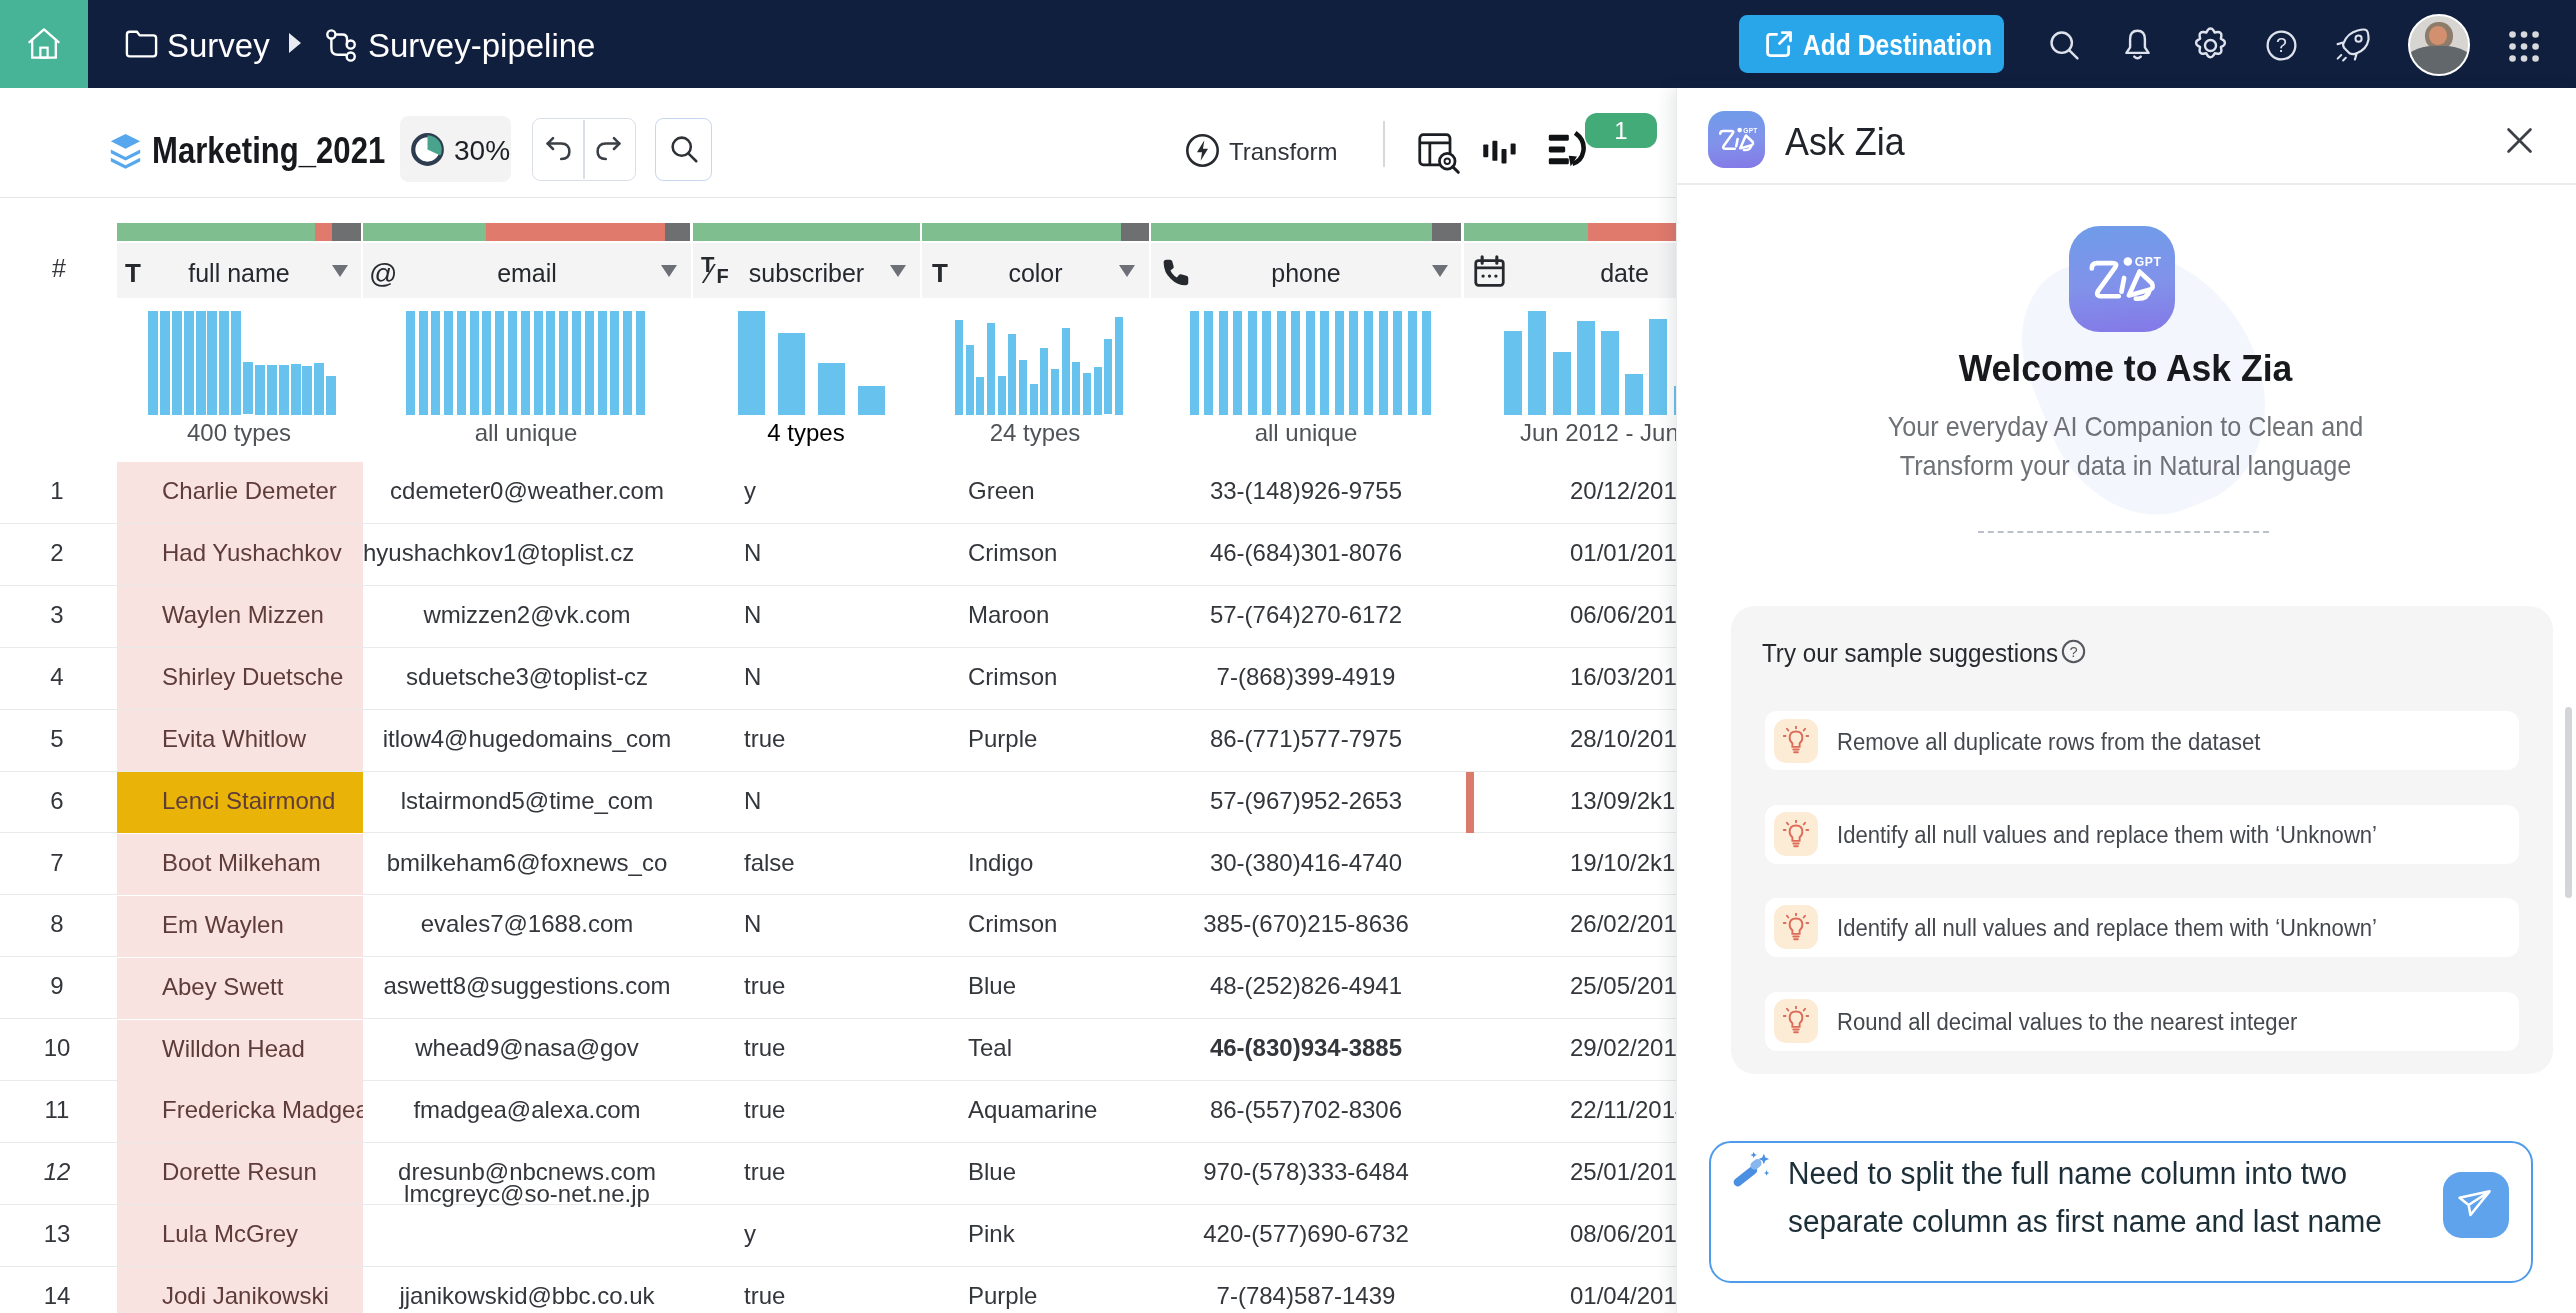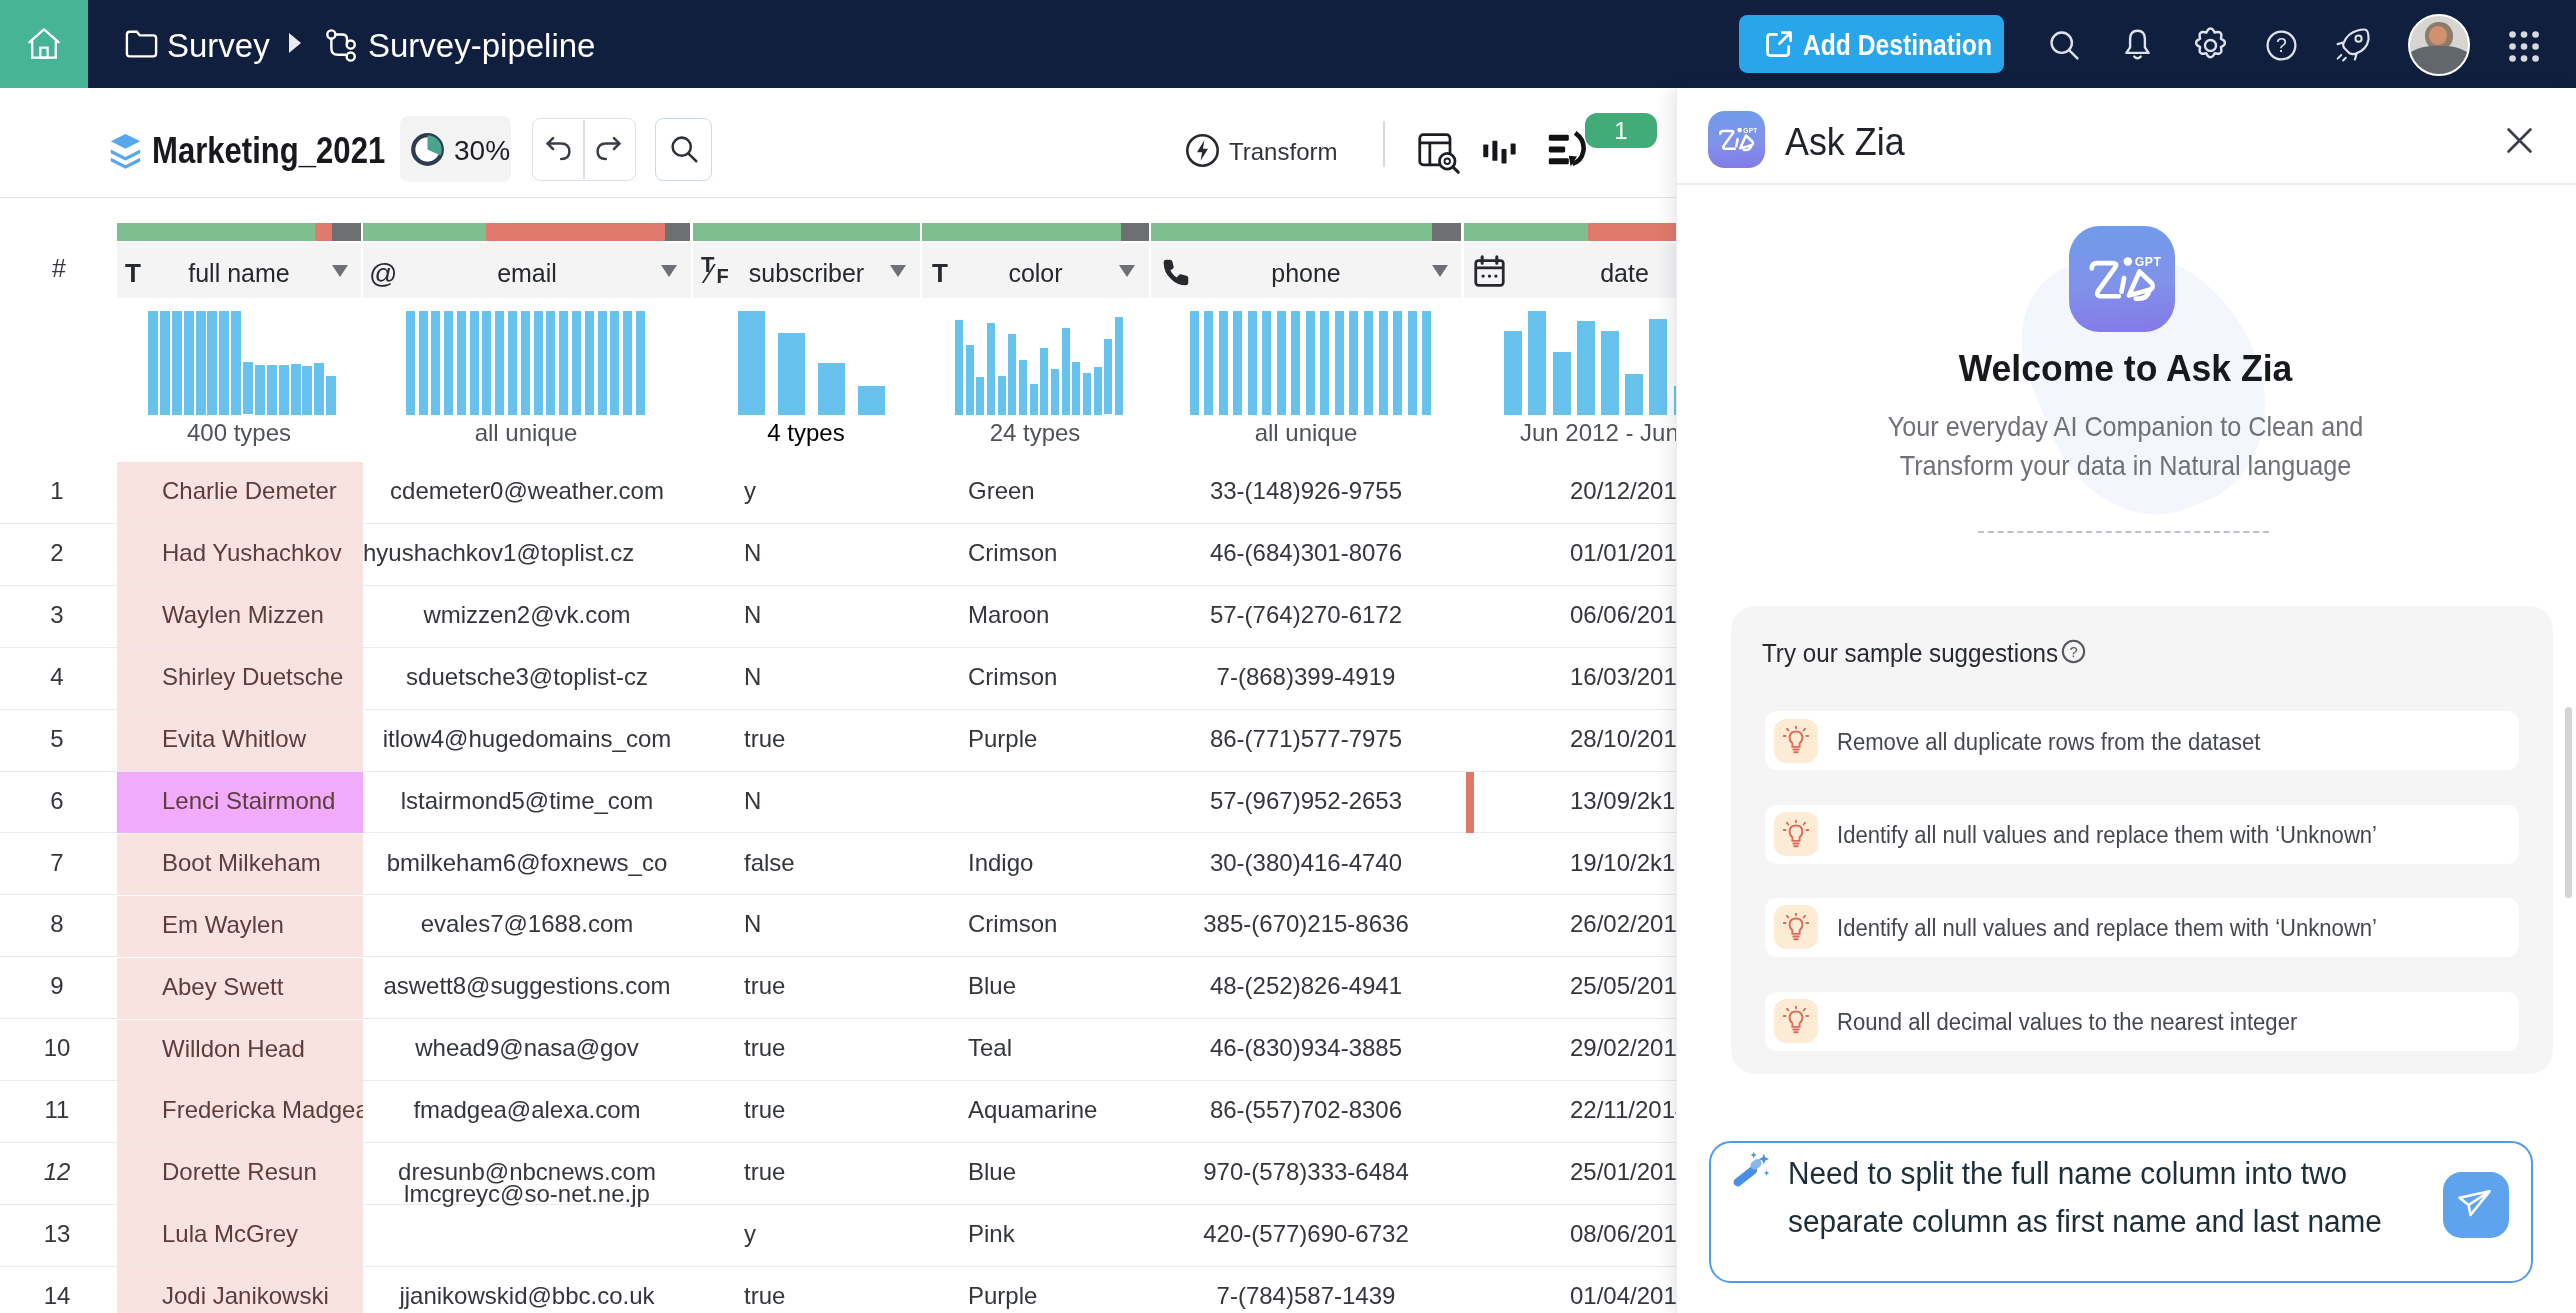--- a/index.html
+++ b/index.html
@@ -317,21 +317,21 @@
 <div class="abs" style="left:117px;top:710px;width:246px;height:61px;background:#f9e3e1;overflow:hidden;">
       <div style="position:absolute;left:45px;top:14.7px;font-size:24px;color:#5e3c3a;white-space:nowrap;">Evita Whitlow</div>
     </div>
 <div class="abs" style="left:363px;top:725px;width:328px;font-size:24px;color:#33363b;text-align:center;white-space:nowrap;overflow:hidden;">itlow4@hugedomains_com</div>
 <div class="abs" style="left:744px;top:725px;font-size:24px;color:#33363b;">true</div>
 <div class="abs" style="left:968px;top:725px;font-size:24px;color:#33363b;">Purple</div>
 <div class="abs" style="left:1151px;top:725px;width:310px;font-size:24px;color:#33363b;text-align:center;">86-(771)577-7975</div>
 <div class="abs" style="left:1570px;top:725px;width:107px;font-size:24px;color:#33363b;white-space:nowrap;overflow:hidden;">28/10/2017</div>
 <div class="abs" style="left:0;top:832px;width:1676px;height:1.4px;background:#e9eaea;"></div>
 <div class="abs" style="left:0;top:787px;width:114px;font-size:24px;color:#33363b;text-align:center;">6</div>
-<div class="abs" style="left:117px;top:772px;width:246px;height:61px;background:#f0abfc;overflow:hidden;">
+<div class="abs" style="left:117px;top:772px;width:246px;height:61px;background:#eab308;overflow:hidden;">
       <div style="position:absolute;left:45px;top:14.7px;font-size:24px;color:#5e3c3a;white-space:nowrap;">Lenci Stairmond</div>
     </div>
 <div class="abs" style="left:363px;top:787px;width:328px;font-size:24px;color:#33363b;text-align:center;white-space:nowrap;overflow:hidden;">lstairmond5@time_com</div>
 <div class="abs" style="left:744px;top:787px;font-size:24px;color:#33363b;">N</div>
 <div class="abs" style="left:968px;top:787px;font-size:24px;color:#33363b;"></div>
 <div class="abs" style="left:1151px;top:787px;width:310px;font-size:24px;color:#33363b;text-align:center;">57-(967)952-2653</div>
 <div class="abs" style="left:1570px;top:787px;width:107px;font-size:24px;color:#33363b;white-space:nowrap;overflow:hidden;">13/09/2k18</div>
 <div class="abs" style="left:0;top:894px;width:1676px;height:1.4px;background:#e9eaea;"></div>
 <div class="abs" style="left:0;top:849px;width:114px;font-size:24px;color:#33363b;text-align:center;">7</div>
 <div class="abs" style="left:117px;top:834px;width:246px;height:61px;background:#f9e3e1;overflow:hidden;">
@@ -363,21 +363,21 @@
 <div class="abs" style="left:1151px;top:972px;width:310px;font-size:24px;color:#33363b;text-align:center;">48-(252)826-4941</div>
 <div class="abs" style="left:1570px;top:972px;width:107px;font-size:24px;color:#33363b;white-space:nowrap;overflow:hidden;">25/05/2015</div>
 <div class="abs" style="left:0;top:1080px;width:1676px;height:1.4px;background:#e9eaea;"></div>
 <div class="abs" style="left:0;top:1034px;width:114px;font-size:24px;color:#33363b;text-align:center;">10</div>
 <div class="abs" style="left:117px;top:1020px;width:246px;height:61px;background:#f9e3e1;overflow:hidden;">
       <div style="position:absolute;left:45px;top:14.7px;font-size:24px;color:#5e3c3a;white-space:nowrap;">Willdon Head</div>
     </div>
 <div class="abs" style="left:363px;top:1034px;width:328px;font-size:24px;color:#33363b;text-align:center;white-space:nowrap;overflow:hidden;">whead9@nasa@gov</div>
 <div class="abs" style="left:744px;top:1034px;font-size:24px;color:#33363b;">true</div>
 <div class="abs" style="left:968px;top:1034px;font-size:24px;color:#33363b;">Teal</div>
-<div class="abs" style="left:1151px;top:1034px;width:310px;font-size:24px;color:#33363b;text-align:center;">46-(830)934-3885</div>
+<div class="abs" style="left:1151px;top:1034px;width:310px;font-size:24px;color:#33363b;text-align:center;font-weight:bold;">46-(830)934-3885</div>
 <div class="abs" style="left:1570px;top:1034px;width:107px;font-size:24px;color:#33363b;white-space:nowrap;overflow:hidden;">29/02/2016</div>
 <div class="abs" style="left:0;top:1142px;width:1676px;height:1.4px;background:#e9eaea;"></div>
 <div class="abs" style="left:0;top:1096px;width:114px;font-size:24px;color:#33363b;text-align:center;">11</div>
 <div class="abs" style="left:117px;top:1081px;width:246px;height:61px;background:#f9e3e1;overflow:hidden;">
       <div style="position:absolute;left:45px;top:14.7px;font-size:24px;color:#5e3c3a;white-space:nowrap;">Fredericka Madgea</div>
     </div>
 <div class="abs" style="left:363px;top:1096px;width:328px;font-size:24px;color:#33363b;text-align:center;white-space:nowrap;overflow:hidden;">fmadgea@alexa.com</div>
 <div class="abs" style="left:744px;top:1096px;font-size:24px;color:#33363b;">true</div>
 <div class="abs" style="left:968px;top:1096px;font-size:24px;color:#33363b;">Aquamarine</div>
 <div class="abs" style="left:1151px;top:1096px;width:310px;font-size:24px;color:#33363b;text-align:center;">86-(557)702-8306</div>

